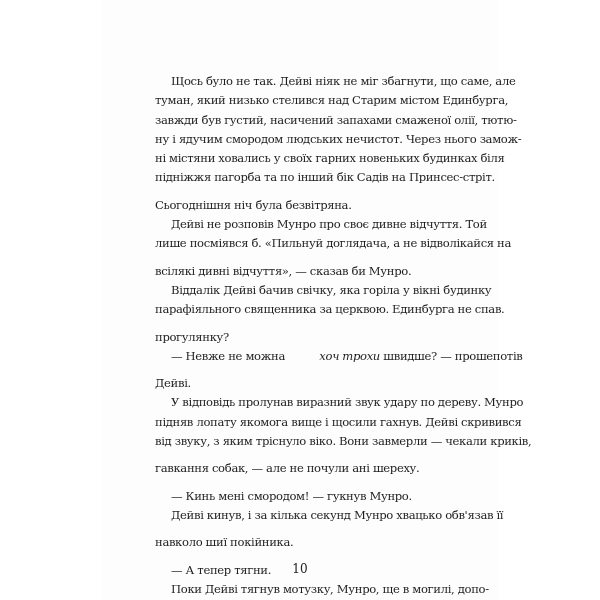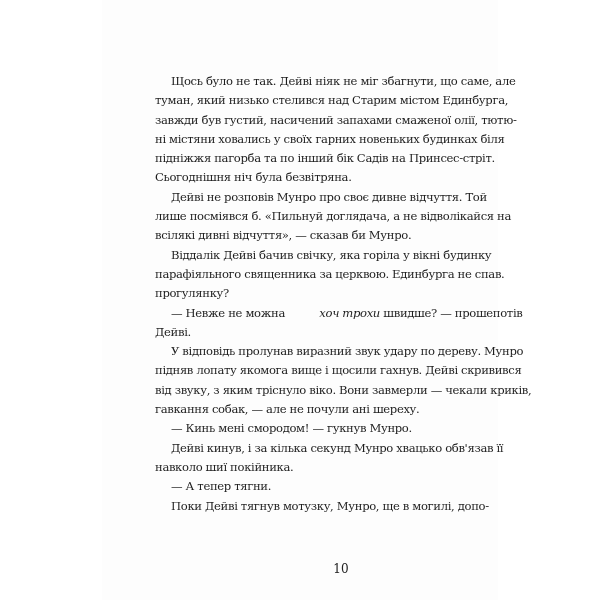--- a/index.html
+++ b/index.html
@@ -32,49 +32,50 @@
     .line {
       display: block;
       white-space: nowrap;
       text-align: justify;
       text-align-last: justify;
       height: 19.3px;
       overflow: visible;
     }
     .line.last {
       text-align-last: left;
+      margin-top: 8px;
     }
     .line.indent {
       padding-left: 16px;
     }
     .line.dialog {
       padding-left: 16px;
     }
     .ital { font-style: italic; margin-left: 31px; }
     .page-number {
       position: absolute;
       left: 290px;
       top: 562px;
       width: 20px;
       text-align: center;
       font-family: "DejaVu Serif", "Liberation Serif", serif;
       font-size: 12px;
       color: #222;
-      margin-left: 41px;
     }
   </style>
 </head>
 <body>
 
 <div class="page"></div>
 
 <div class="text-block">
   <span class="line indent">Щось було не так. Дейві ніяк не міг збагнути, що саме, але</span>
   <span class="line">туман, який низько стелився над Старим містом Единбурга,</span>
   <span class="line">завжди був густий, насичений запахами смаженої олії, тютю-</span>
+  <span class="line">ну і ядучим смородом людських нечистот. Через нього замож-</span>
   <span class="line">ні містяни ховались у своїх гарних новеньких будинках біля</span>
   <span class="line">підніжжя пагорба та по інший бік Садів на Принсес-стріт.</span>
   <span class="line last">Сьогоднішня ніч була безвітряна.</span>
 
   <span class="line indent">Дейві не розповів Мунро про своє дивне відчуття. Той</span>
   <span class="line">лише посміявся б. «Пильнуй доглядача, а не відволікайся на</span>
   <span class="line last">всілякі дивні відчуття», — сказав би Мунро.</span>
 
   <span class="line indent">Віддалік Дейві бачив свічку, яка горіла у вікні будинку</span>
   <span class="line">парафіяльного священника за церквою. Единбурга не спав.</span>

